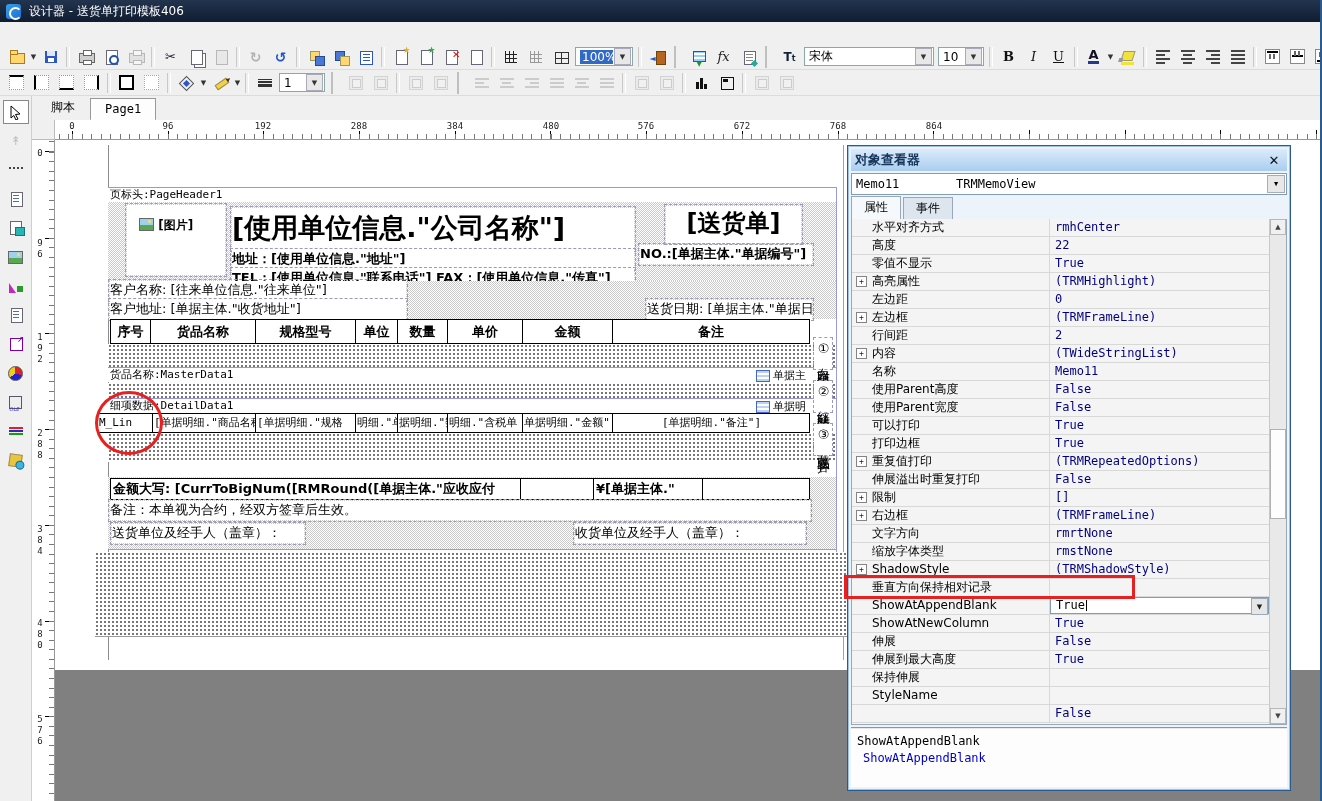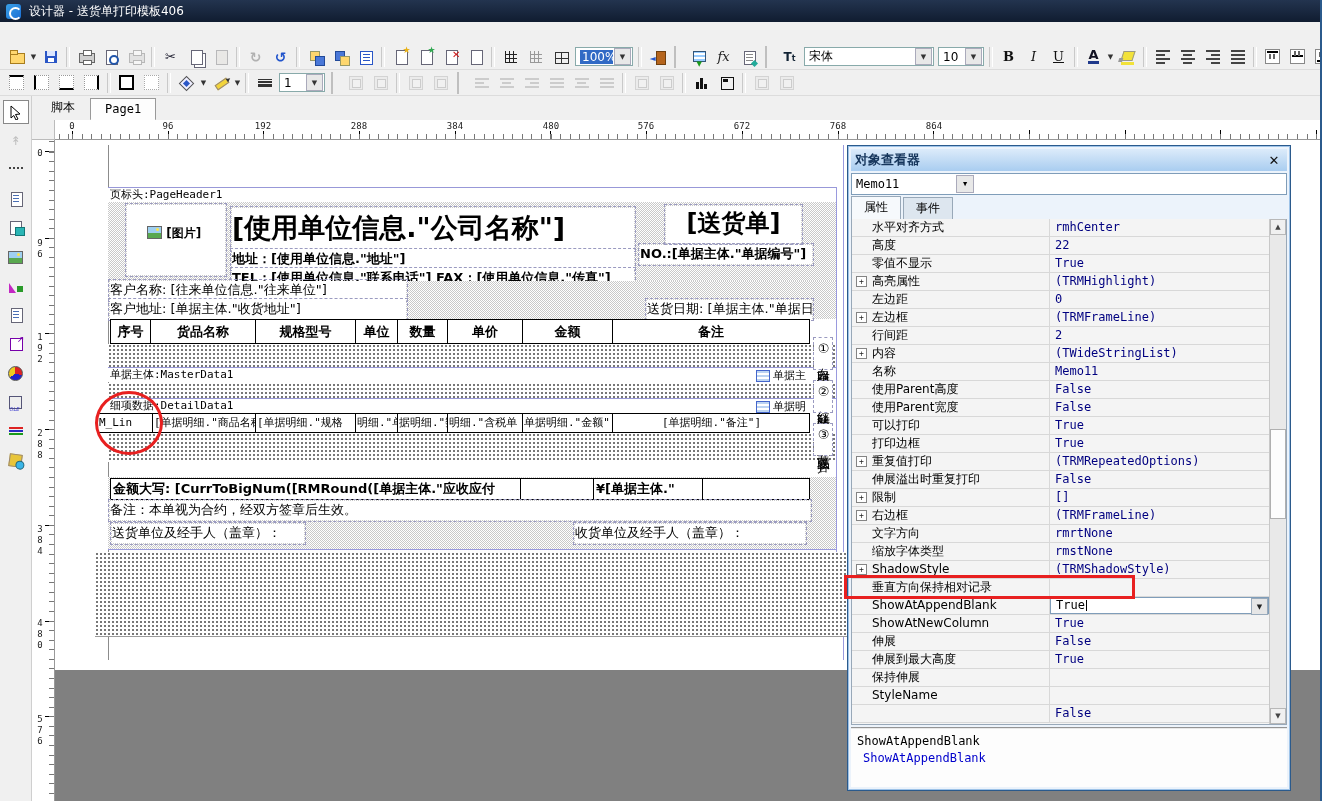--- a/index.html
+++ b/index.html
@@ -685,21 +685,21 @@
   <div class="mline-v" style="left:108px;top:145px;height:515px;"></div>
   <div class="bline-v" style="left:836px;top:187px;height:395px;"></div>
   <div class="bline-v" style="left:843px;top:145px;height:515px;"></div>
 
   <div class="bandrow" style="left:108px;top:187px;width:728px;">
     <span>页标头:PageHeader1</span>
   </div>
   <div class="dither" style="left:108px;top:202px;width:728px;height:79px;"></div>
   <div class="dots" style="left:108px;top:344px;width:728px;height:23px;"></div>
 
-  <div class="memo" style="left:127px;top:205px;width:98px;height:70px;font-size:12px;font-weight:bold;padding:20px;">
+  <div class="memo" style="left:127px;top:205px;width:98px;height:70px;font-size:12px;font-weight:bold;padding:12px;">
     <span class="i-pic" style="display:inline-block;vertical-align:-2px;"></span>
     <span>[图片]</span>
   </div>
   <div class="memo" style="left:232px;top:208px;width:402px;height:42px;font-size:27px;font-weight:700;line-height:40px;">[使用单位信息."公司名称"]</div>
   <div class="memo" style="left:232px;top:250px;width:402px;height:19px;font-size:13px;font-weight:bold;line-height:18px;">地址：[使用单位信息."地址"]</div>
   <div class="memo" style="left:232px;top:269px;width:402px;height:19px;font-size:13px;font-weight:bold;line-height:18px;">TEL：[使用单位信息."联系电话"] FAX：[使用单位信息."传真"]</div>
   <div class="memo" style="left:666px;top:206px;width:135px;height:37px;font-size:24px;font-weight:700;line-height:34px;text-align:center;">[送货单]</div>
   <div class="memo" style="left:640px;top:245px;width:172px;height:19px;font-size:13px;font-weight:bold;line-height:18px;">NO.:[单据主体."单据编号"]</div>
 
   <div class="dither" style="left:108px;top:281px;width:728px;height:38px;"></div>
@@ -713,21 +713,21 @@
       <span class="thc">货品名称</span>
       <span class="thc">规格型号</span>
       <span class="thc">单位</span>
       <span class="thc">数量</span>
       <span class="thc">单价</span>
       <span class="thc">金额</span>
       <span class="thc">备注</span>
     </div>
 
   <div class="bandrow" style="left:108px;top:367px;width:728px;">
-    <span>单据主体:MasterData1</span>
+    <span>货品名称:MasterData1</span>
     <span class="bright">
       <span class="dsico"></span>
       <span>单据主</span>
     </span>
   </div>
   <div class="dots" style="left:108px;top:383px;width:728px;height:15px;"></div>
 
   <div class="bandrow" style="left:108px;top:398px;width:728px;">
     <span>细项数据:DetailData1</span>
     <span class="bright">
@@ -772,20 +772,21 @@
   <div class="outside"></div>
 
   <div class="inspector">
     <div class="ititle">
       <span>对象查看器</span>
       <span class="sp"></span>
       <span class="xbtn">✕</span>
     </div>
     <div class="icombo">
       <span class="onam">Memo11</span>
+      <span class="otyp">TRMMemoView</span>
       <span class="cb">▼</span>
     </div>
     <div class="itabs">
       <span class="itab active">属性</span>
       <span class="itab">事件</span>
     </div>
     <div class="igrid">
       <div class="prows">
 
           <div class="prow">

